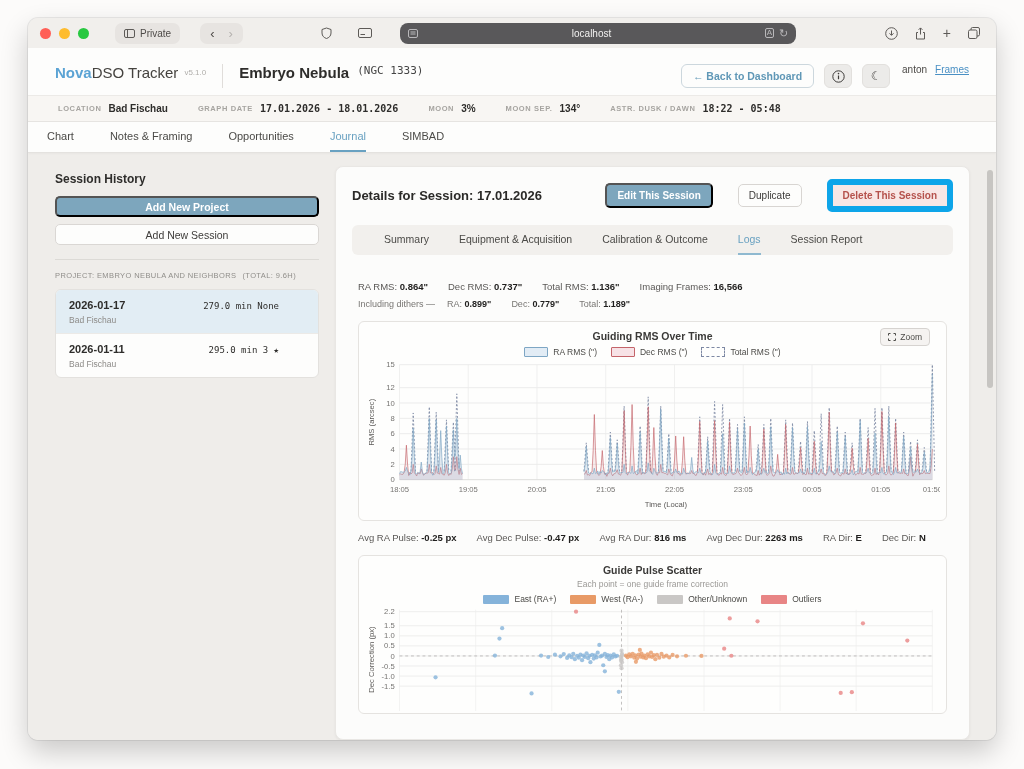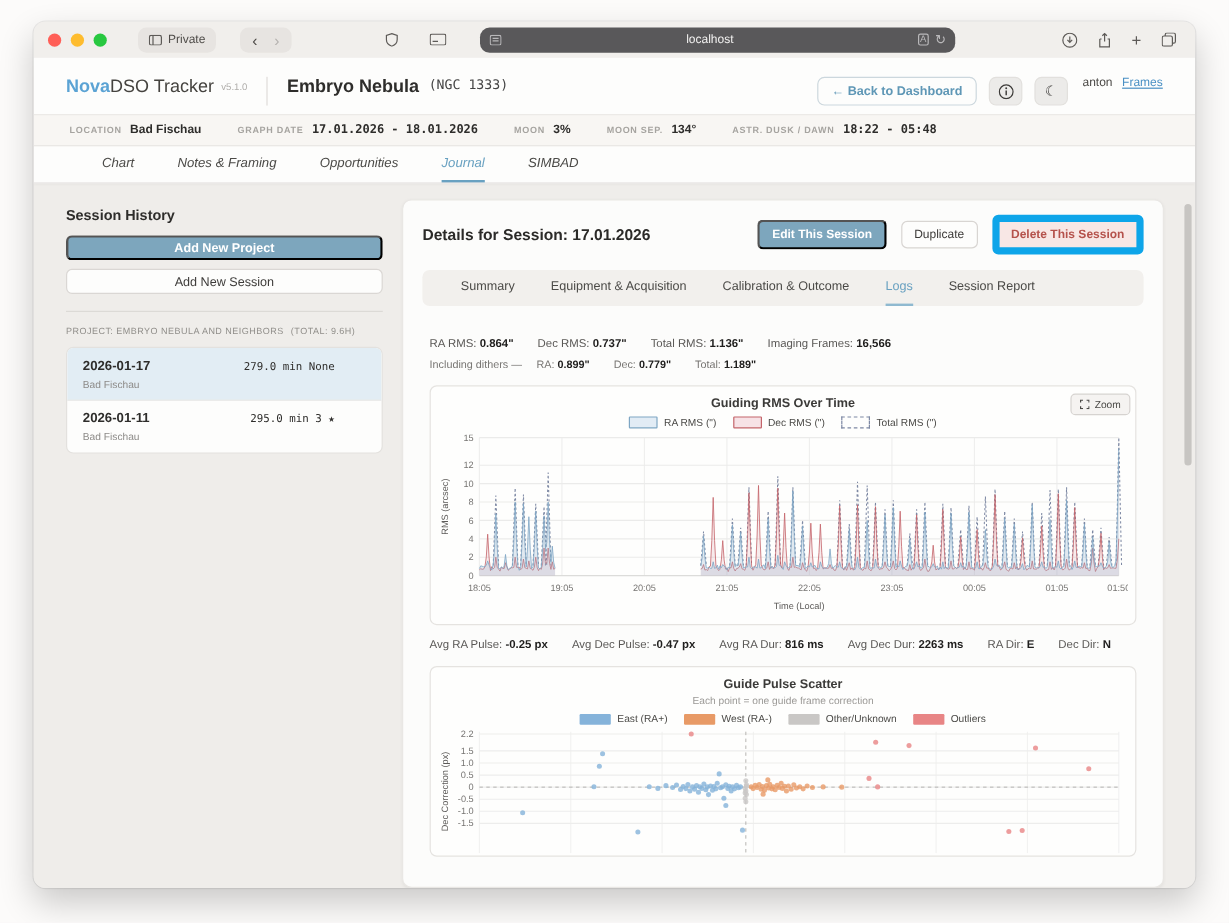--- a/index.html
+++ b/index.html
@@ -45,21 +45,21 @@
   .logout { font-size:10px; color:#4a90c4; text-decoration:underline; margin-left:8px; }
 
   .info-bar { height:27px; background:#f8f6f3; border-top:1px solid #eceae7; border-bottom:1px solid #e6e4e1;
     display:flex; align-items:center; gap:30px; padding:0 30px; }
   .info-item { display:flex; align-items:center; gap:7px; }
   .info-label { font-size:7.5px; color:#a6a4a0; letter-spacing:.6px; font-weight:bold; }
   .info-value { font-size:10px; font-weight:bold; color:#2e2d2b; }
   .mono { font-family:"DejaVu Sans Mono",monospace; }
 
   .main-tabs { height:31px; background:#fdfdfc; border-bottom:1px solid #e4e2df; display:flex;
-    align-items:stretch; gap:36px; padding:0 57px; box-shadow:0 1px 2px rgba(0,0,0,.03);font-style:italic; }
+    align-items:stretch; gap:36px; padding:0 19px; box-shadow:0 1px 2px rgba(0,0,0,.03); }
   .mtab { display:flex; align-items:center; font-size:11px; color:#4b4a47; border-bottom:2px solid transparent; }
   .mtab.active { color:#69a1c1; border-bottom-color:#69a1c1; }
 
   .body { flex:1; display:flex; gap:16px; padding:13px 26px 0 27px; overflow:hidden; }
 
   
   .sidebar { width:264px; flex:none; }
   .sb-title { font-size:12px; font-weight:bold; color:#2e2d2b; margin:6px 0 10px; }
   .sb-btn { width:100%; height:21px; border-radius:5px; font-size:10.5px; font-weight:bold;
     display:flex; align-items:center; justify-content:center; margin-bottom:7px; }
@@ -73,41 +73,41 @@
   .si-row { display:flex; align-items:baseline; justify-content:space-between; }
   .si-date { font-size:11px; font-weight:bold; color:#2e2d2b; }
   .si-stats { font-family:"DejaVu Sans Mono",monospace; font-size:9px; color:#2e2d2b; margin-right:26px; }
   .si-loc { font-size:8.5px; color:#8d8b88; margin-top:4px; }
 
   
   .panel { flex:1; background:#fcfcfb; border:1px solid #e9e7e4; border-radius:8px;
     box-shadow:0 1px 3px rgba(0,0,0,.05); padding:12px 16px; overflow:hidden; }
   .panel-head { display:flex; align-items:center; }
   .panel-title { font-size:13px; font-weight:bold; color:#2b2a28; flex:1; }
-  .pbtn { font-size:10px; border-radius:5px; padding:5px 10px; margin-left:12px; font-weight:bold; }
+  .pbtn { font-size:10px; border-radius:5px; padding:5px 10px; margin-left:25px; font-weight:bold; }
   .pbtn.edit { background:#7da6bd; color:#fff; }
   .pbtn.dup { background:#fdfdfc; border:1px solid #d8d5d2; color:#3c3a38; font-weight:normal; }
   .pbtn.del { background:#f8e7e5; border:6px solid #0ea5e9; color:#b5524c; }
   .subtabs { margin-top:13px; background:#f2f0ed; border-radius:6px; height:30px;
     display:flex; align-items:stretch; gap:30px; padding:0 32px; }
   .stab { display:flex; align-items:center; font-size:10.5px; color:#4b4a47; border-bottom:2px solid transparent; }
   .stab.active { color:#69a1c1; border-bottom-color:#8fb9d0; }
 
   .log-area { padding:13px 6px 0; }
   .chips { display:flex; gap:8px; }
   .chip2 { height:22px; padding:0 13px; display:flex; align-items:center; font-size:10px;
     border-radius:5px; border:1px solid #dad7d4; background:#fdfdfc; color:#3c3a38; }
   .chip2.active { background:#7da6bd; border-color:#7da6bd; color:#fff; }
   .stat-line { display:flex; gap:20px; margin-top:13px; font-size:9.5px; color:#5a5856; flex-wrap:nowrap; }
   .stat-line.small { margin-top:7px; font-size:9px; color:#787673; }
   .stat b { color:#1f1e1d; }
 
   .chart-card { margin-top:12px; background:#fefefd; border:1px solid #e5e3e0; border-radius:6px;
     position:relative; padding:8px 6px 2px; }
-  .zoom-btn { position:absolute; top:6px; right:4px; display:flex; align-items:center; gap:4px;
+  .zoom-btn { position:absolute; top:6px; right:16px; display:flex; align-items:center; gap:4px;
     font-size:8.5px; color:#4b4a47; background:#f5f3f1; border:1px solid #d6d3d0; border-radius:4px; padding:3px 7px; }
   .chart-title { text-align:center; font-size:10.5px; font-weight:bold; color:#3b3a38; }
   .chart-sub { text-align:center; font-size:8.5px; color:#9b9996; margin-top:3px; }
   .legend { display:flex; justify-content:center; gap:14px; margin-top:5px; align-items:center; }
   .leg-item { display:flex; align-items:center; gap:5px; font-size:8.5px; color:#4b4a47; }
   .sw-line { width:24px; height:10px; border:1px solid; border-radius:1px; }
   .sw-dash { width:24px; height:10px; border:1px dashed; background:transparent; }
   .sw-fill { width:26px; height:9px; border-radius:1px; }
   svg.chart { display:block; width:100%; }
 

